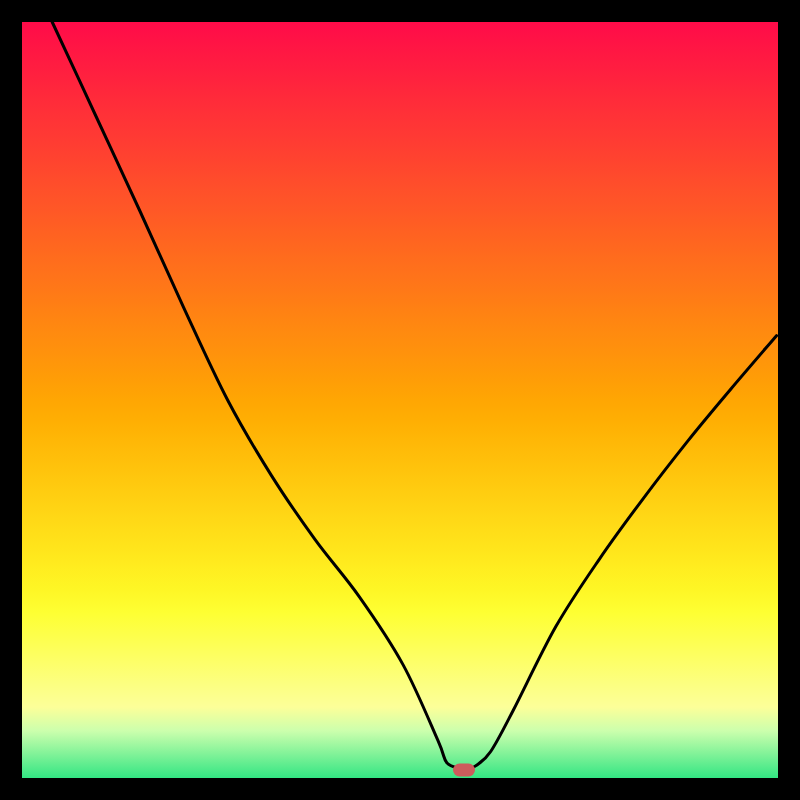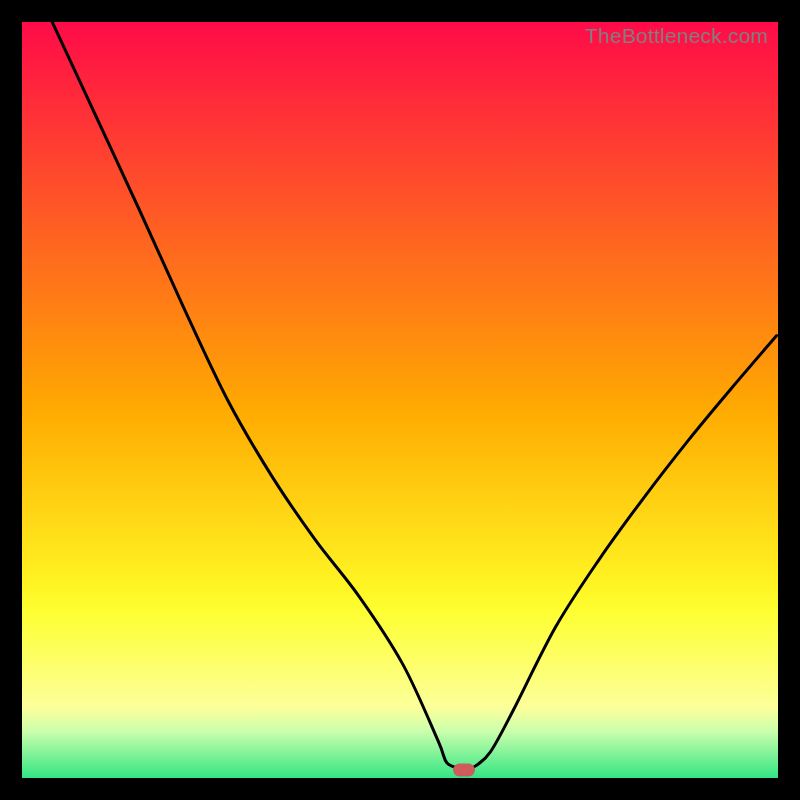--- a/index.html
+++ b/index.html
@@ -92,19 +92,18 @@
     border-radius: 7px;
     background: #cd5c5c;
     transform: translate(-50%, -50%);
   }
 </style>
 </head>
 <body>
 
 <div class="frame">
   <div class="plot-area">
-    <div class="watermark">TheBottleneck.com</div>
     <svg class="curve" viewBox="0 0 756 756" preserveAspectRatio="none">
       <path d="M 30.2 0.0 C 37.5 15.8, 59.5 63.0, 74.1 94.5 C 88.7 126.0, 103.3 157.1, 117.9 189.0 C 132.6 220.9, 147.2 254.3, 161.8 285.8 C 176.4 317.3, 191.0 350.0, 205.6 378.0 C 220.2 406.0, 234.9 430.3, 249.5 453.6 C 264.1 476.9, 278.7 497.7, 293.3 517.9 C 307.9 538.0, 322.6 553.8, 337.2 574.6 C 351.8 595.3, 367.9 618.7, 381.0 642.6 C 394.1 666.5, 408.5 701.8, 415.8 718.2 C 423.1 734.6, 421.1 736.2, 424.9 740.9 C 428.7 745.5, 435.0 745.2, 438.5 746.2 C 442.0 747.2, 443.5 747.3, 446.0 746.9 C 448.6 746.5, 449.8 746.8, 453.6 743.9 C 457.4 741.0, 462.4 738.9, 468.7 729.5 C 475.0 720.2, 480.6 708.8, 491.4 688.0 C 502.2 667.2, 519.4 630.0, 533.7 604.8 C 548.1 579.6, 563.0 558.2, 577.6 536.8 C 592.2 515.3, 606.8 495.8, 621.4 476.3 C 636.0 456.8, 650.7 437.9, 665.3 419.6 C 679.9 401.3, 694.3 384.3, 709.1 366.7 C 724.0 349.0, 746.9 322.6, 754.5 313.7"></path>
     </svg>
     <div class="marker" style="left: 442.26px; top: 747.684px;"></div>
   </div>
 </div>
 
 </body></html>

